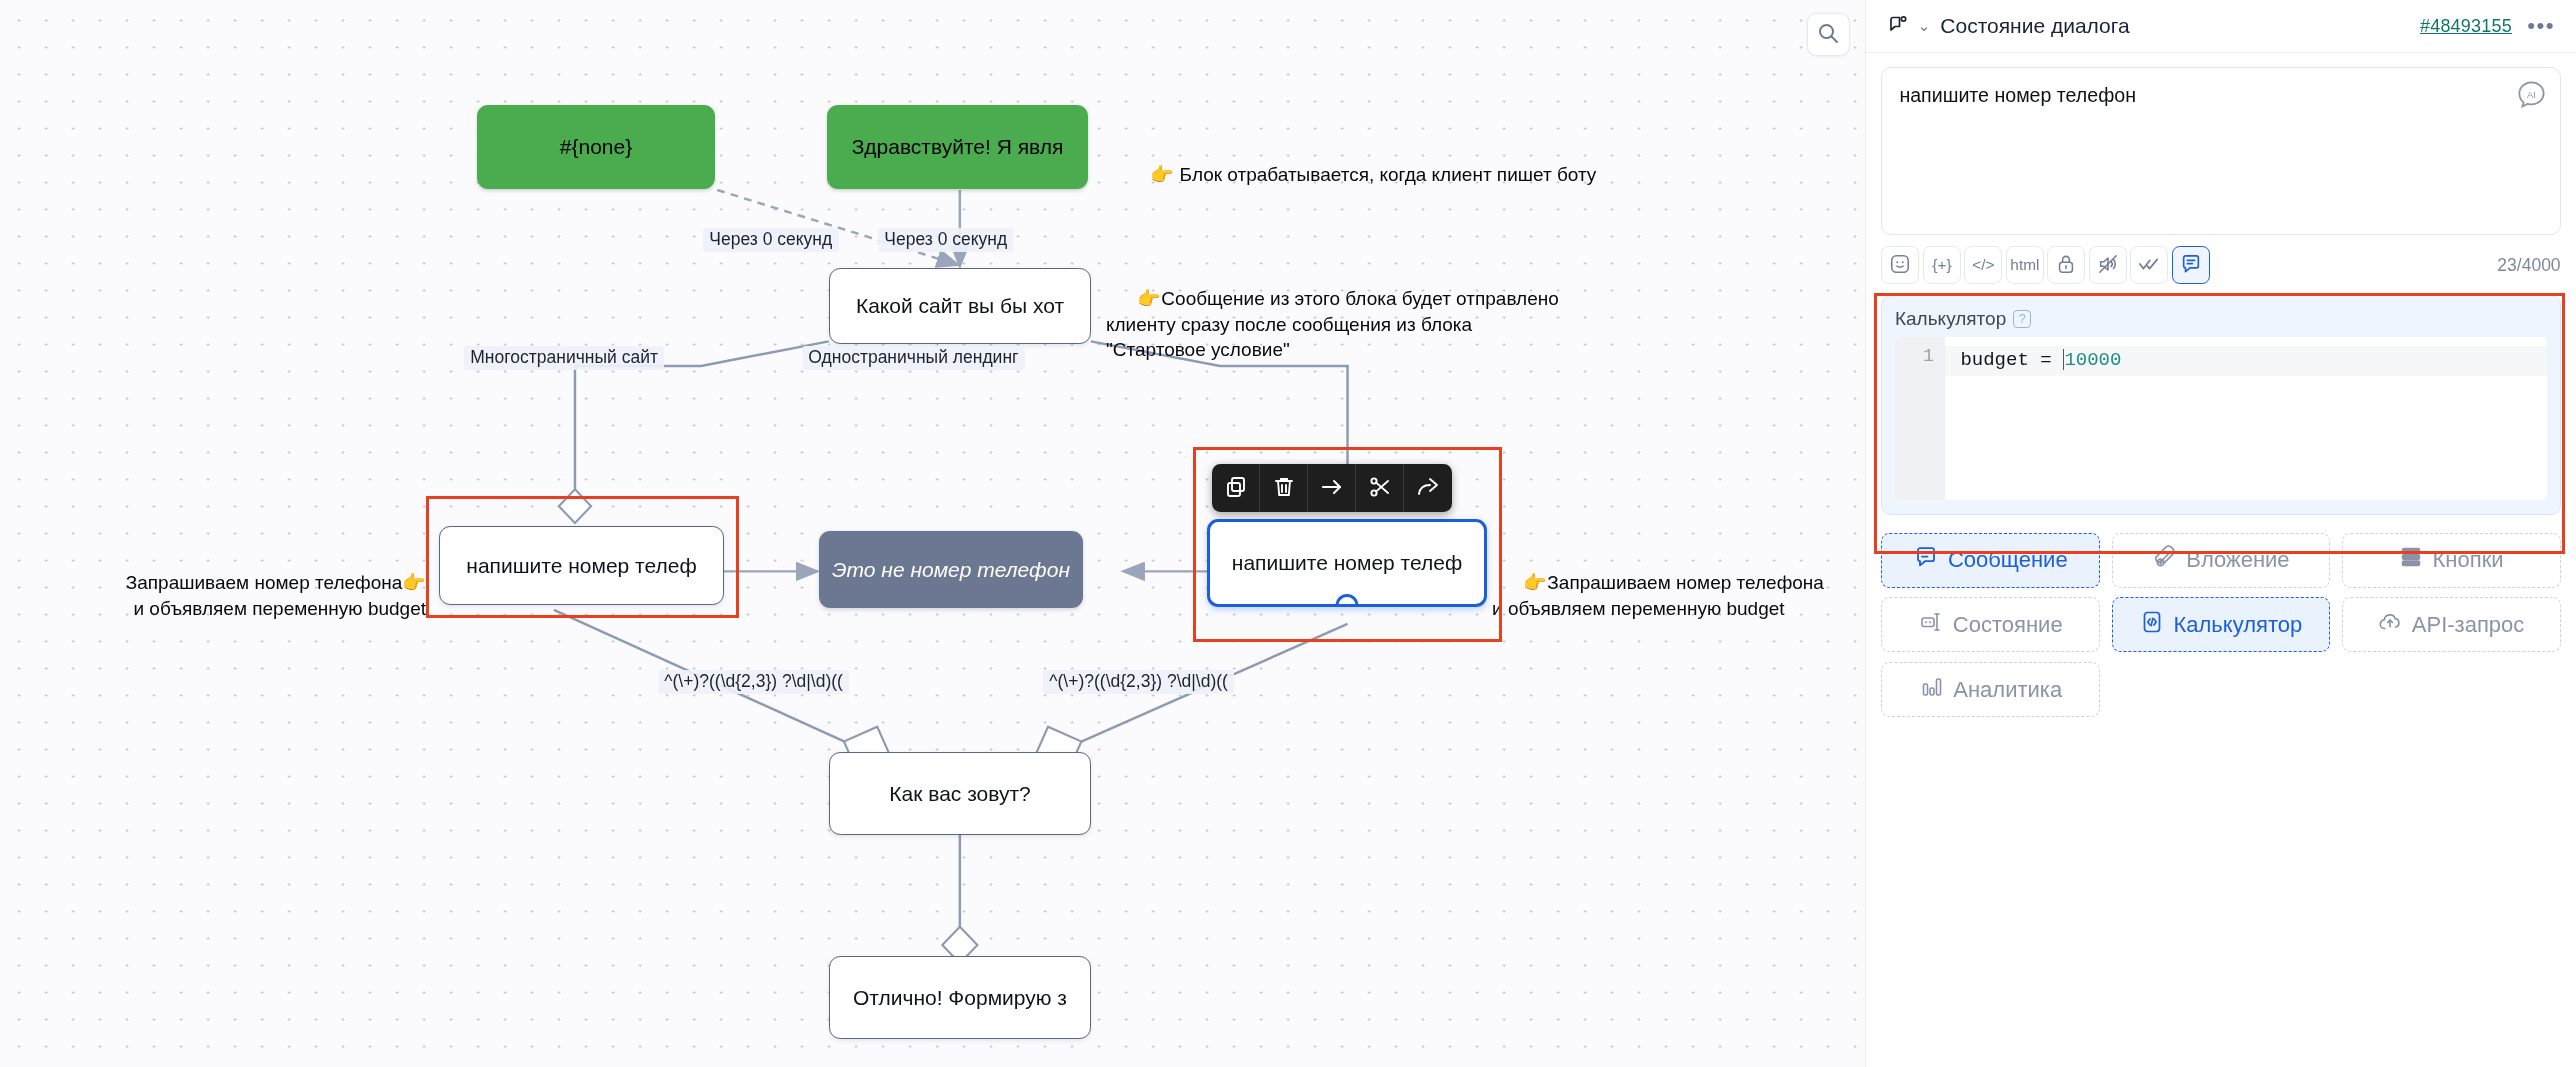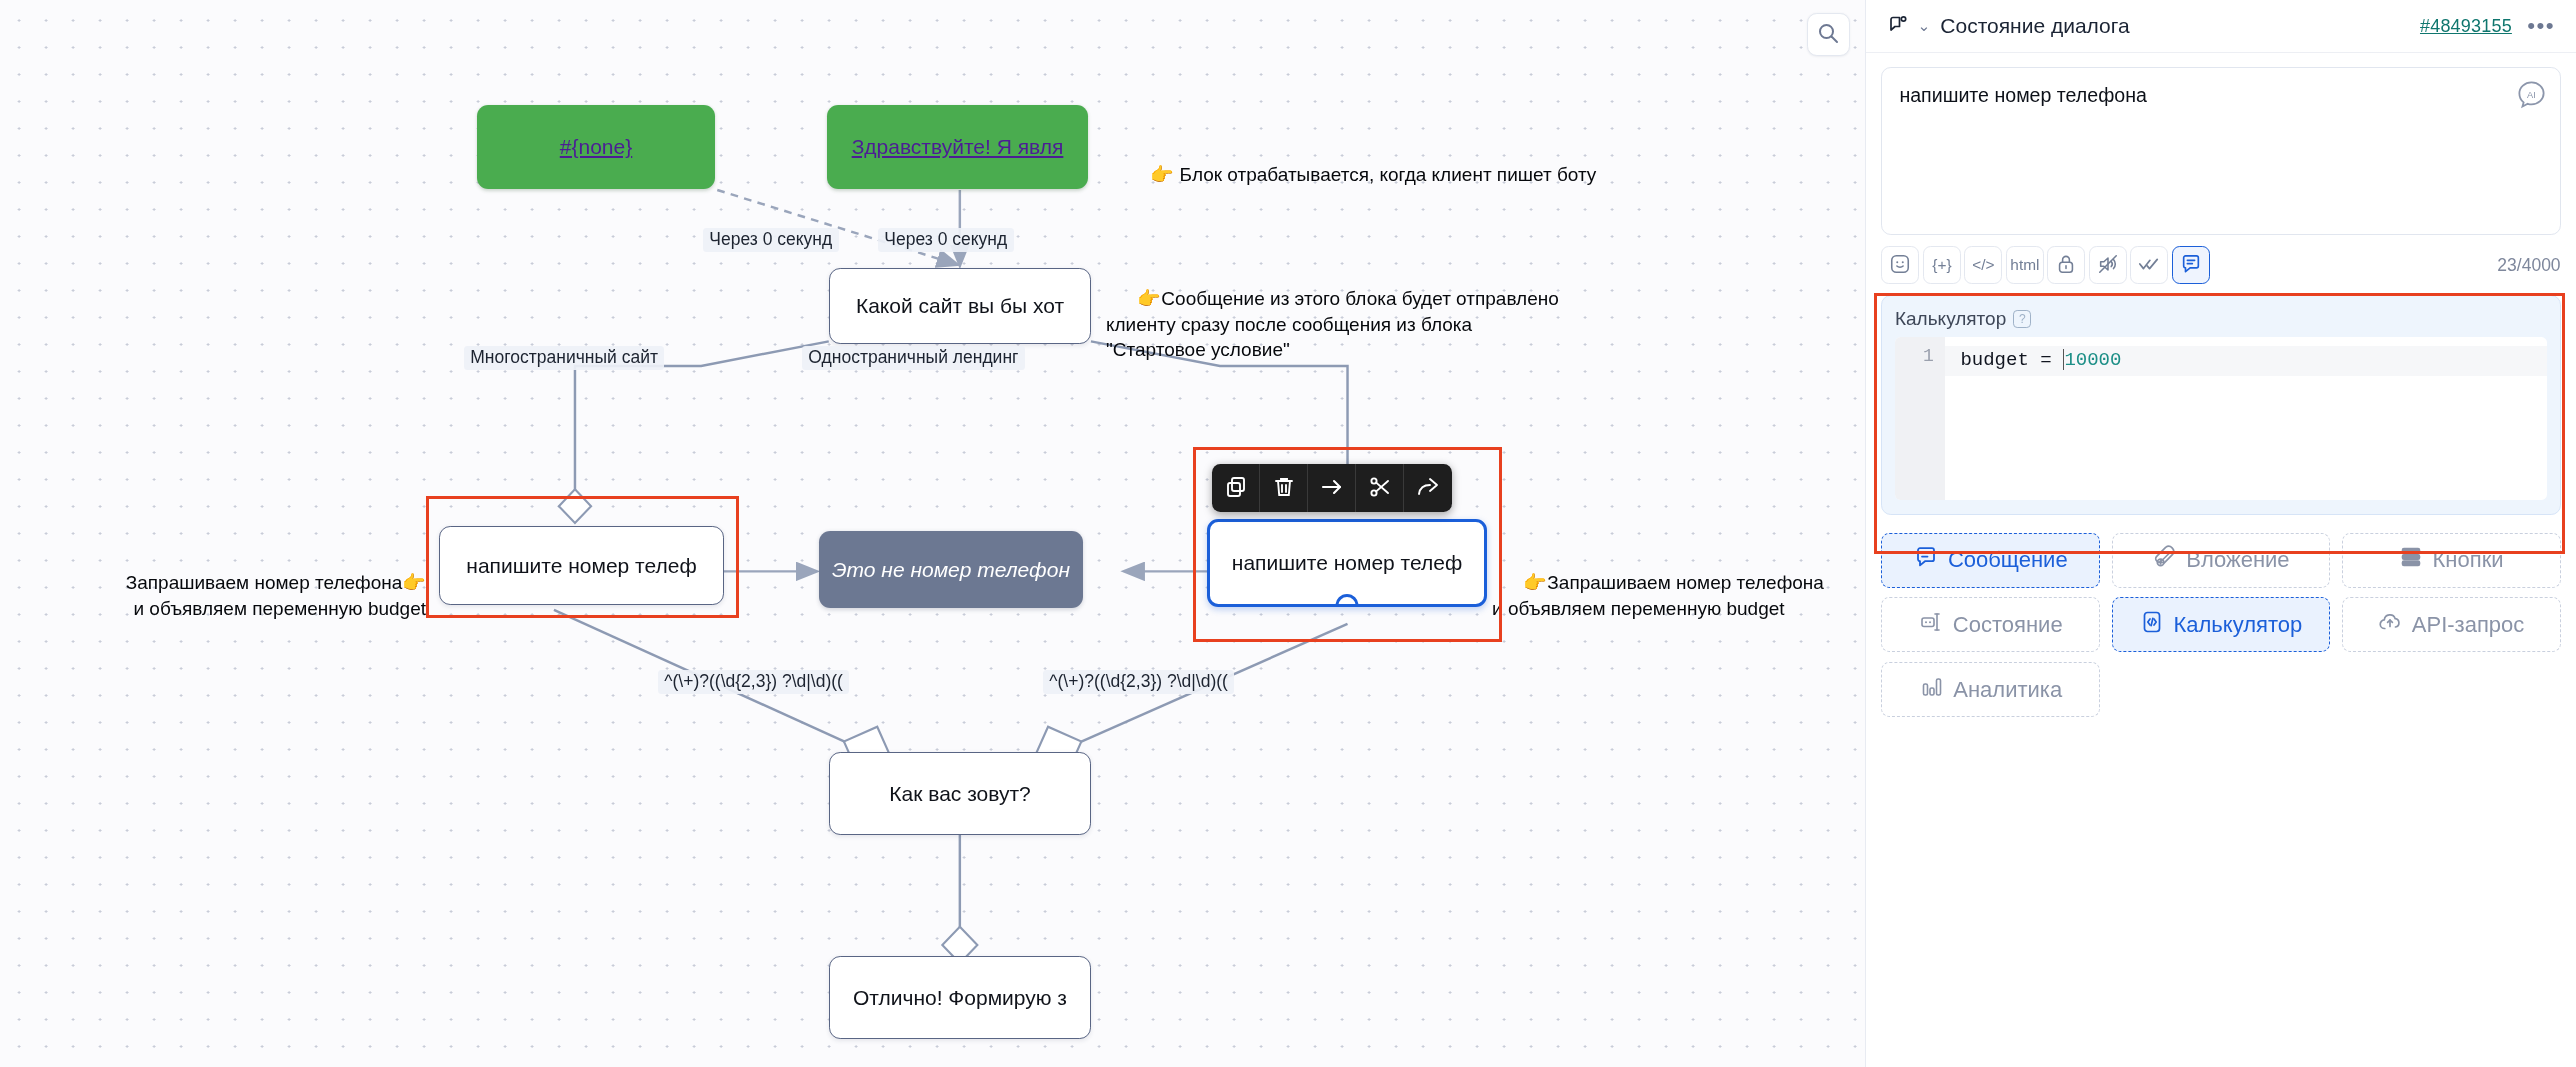--- a/index.html
+++ b/index.html
@@ -30,23 +30,22 @@
     display: flex; align-items: center; justify-content: center;
     text-align: center;
     font-size: 21px;
     line-height: 1.2;
     padding: 4.2px 9.8px;
     white-space: nowrap;
     overflow: hidden;
   }
   .node.green {
     background: #4aac4f;
-    color: #4c1d95;
+    color: #000000;
     box-shadow: 0 1.4px 3.5px rgba(40,80,40,.22);
-    text-decoration: underline;
   }
   .node.plain {
     background: #ffffff;
     color: #10131a;
     border: 1.8px solid #596584;
     box-shadow: 0 1.4px 4.2px rgba(40,50,80,.10);
   }
   .node.dark {
     background: #6c7892;
     color: #ffffff;
@@ -444,21 +443,21 @@
       <span class="ph-caret">⌄</span>
       <span class="ph-title">Состояние диалога</span>
       <span class="ph-spacer"></span>
       <span class="ph-id">#48493155</span>
       <span class="ph-dots">•••</span>
     </div>
 
     <div id="panel-body">
 
       <div id="msg-box">
-        <div id="msg-text" placeholder="Введите текст сообщения">напишите номер телефона</div>
+        <div id="msg-text" placeholder="Введите текст сообщения">напишите номер телефон</div>
         <span id="ai-badge">
           <svg viewBox="0 0 24 24" fill="none" stroke="currentColor" stroke-width="1.4">
             <path d="M12 2.6c5.2 0 9.4 3.8 9.4 8.5 0 4.7-4.2 8.5-9.4 8.5-1 0-2-.15-2.9-.42L5 21.3l.9-3.2C3.9 16.6 2.6 14.2 2.6 11.1c0-4.7 4.2-8.5 9.4-8.5z"></path>
             <text x="12" y="14.4" font-size="7.2" text-anchor="middle" fill="currentColor" stroke="none" font-family="Liberation Sans, sans-serif">AI</text>
           </svg>
         </span>
       </div>
 
       <div id="msg-tools">
         <div class="tool-btn">

